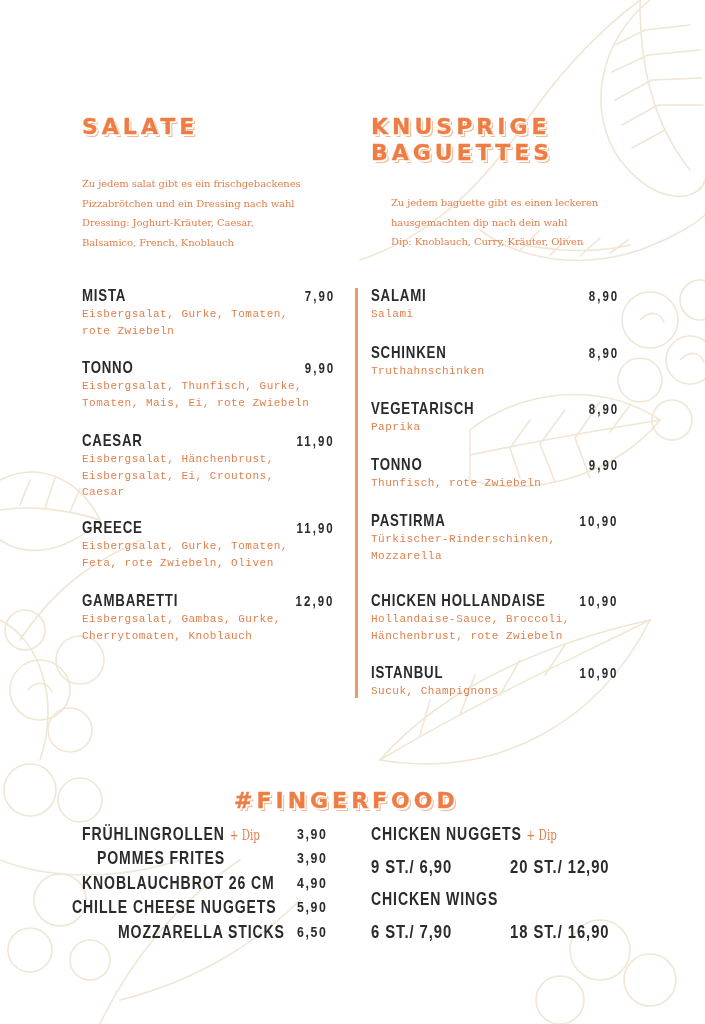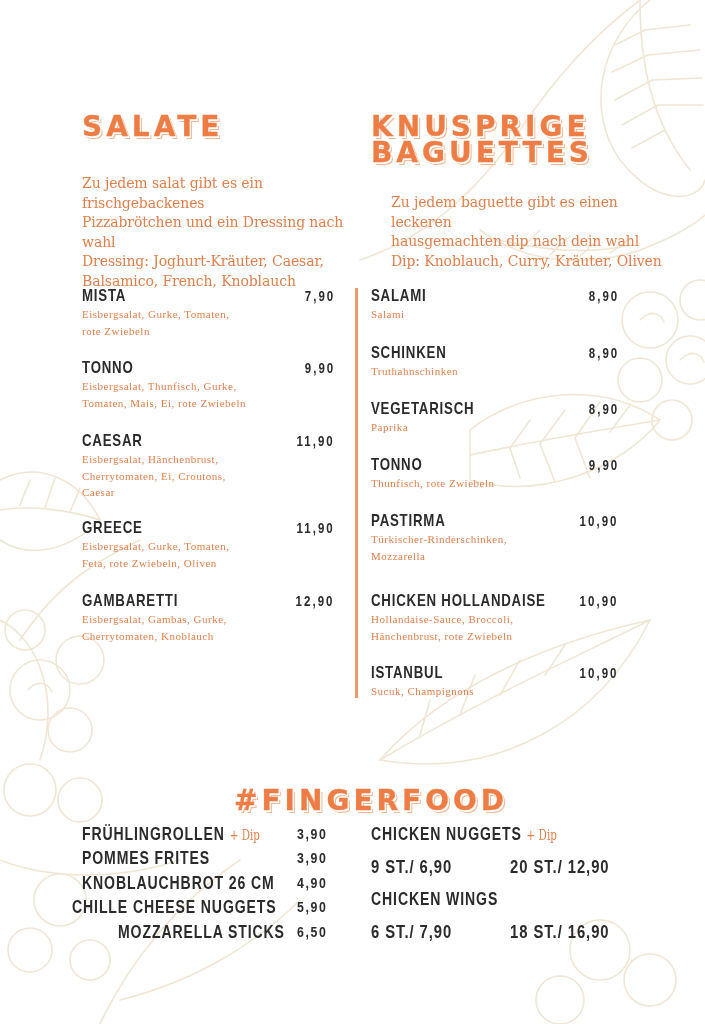--- a/index.html
+++ b/index.html
@@ -9,32 +9,32 @@
     .bg-art { position: absolute; inset: 0; width: 705px; height: 1024px; z-index: 0; pointer-events: none; }
 
     .page { position: absolute; inset: 0; z-index: 1; }
 
     .heading {
       position: absolute;
       font-family: "DejaVu Sans", sans-serif;
       font-weight: bold;
       color: #EE7D45;
       letter-spacing: 4px;
-      font-size: 28px;
+      font-size: 22px;
       line-height: 26px;
       text-shadow: 1.5px 1.5px 0 #ffffff, 2.5px 2.5px 0 #F4B894;
       -webkit-text-stroke: 0.3px #EE7D45;
       text-transform: uppercase;
     }
 
     .intro {
       position: absolute;
       font-family: "DejaVu Serif", serif;
       color: #E07F4B;
-      font-size: 14px;
+      font-size: 10px;
       line-height: 19.5px;
       letter-spacing: -0.1px;
     }
 
     .item { position: absolute; }
     .item-name {
       font-family: "Liberation Sans", sans-serif;
       font-weight: bold;
       font-size: 17px;
       line-height: 20px;
@@ -53,21 +53,21 @@
       font-weight: bold;
       font-size: 14px;
       line-height: 20px;
       color: #2B2B2B;
       letter-spacing: 2.5px;
       transform: scaleX(0.82);
       transform-origin: right center;
       white-space: nowrap;
     }
     .item-desc {
-      font-family: Liberation Serif, serif;
+      font-family: Liberation Mono, monospace;
       color: #E07F4B;
       font-size: 11px;
       line-height: 16.5px;
       letter-spacing: 0.5px;
       margin-top: 0px;
     }
 
     .divider {
       position: absolute;
       left: 355px;
@@ -208,21 +208,21 @@
       <div>Eisbergsalat, Thunfisch, Gurke,</div>
       <div>Tomaten, Mais, Ei, rote Zwiebeln</div>
     </div>
   </div>
 
   <div class="item" style="left:82px; top:431px; width:253px;">
     <span class="item-name">CAESAR</span>
     <span class="item-price">11,90</span>
     <div class="item-desc">
       <div>Eisbergsalat, Hänchenbrust,</div>
-      <div>Cherrytomaten, Ei, Croutons,</div>
+      <div>Eisbergsalat, Ei, Croutons,</div>
       <div>Caesar</div>
     </div>
   </div>
 
   <div class="item" style="left:82px; top:518px; width:253px;">
     <span class="item-name">GREECE</span>
     <span class="item-price">11,90</span>
     <div class="item-desc">
       <div>Eisbergsalat, Gurke, Tomaten,</div>
       <div>Feta, rote Zwiebeln, Oliven</div>
@@ -308,21 +308,21 @@
     </div>
   </div>
 
   <div class="heading" style="left:234px; top:788px;">#FINGERFOOD</div>
 
   <div class="ff-row" style="left:82px; top:822px;">
     <span class="ff-name"><span>FRÜHLINGROLLEN</span> <span class="ff-dip">+ Dip</span></span>
   </div>
   <div class="ff-price" style="left:297px; top:822px;">3,90</div>
 
-  <div class="ff-row" style="left:82px; top:846px;">
+  <div class="ff-row" style="left:97px; top:846px;">
     <span class="ff-name">POMMES FRITES</span>
   </div>
   <div class="ff-price" style="left:297px; top:846px;">3,90</div>
 
   <div class="ff-row" style="left:82px; top:871px;">
     <span class="ff-name">KNOBLAUCHBROT 26 CM</span>
   </div>
   <div class="ff-price" style="left:297px; top:871px;">4,90</div>
 
   <div class="ff-row" style="left:72px; top:895px;">

